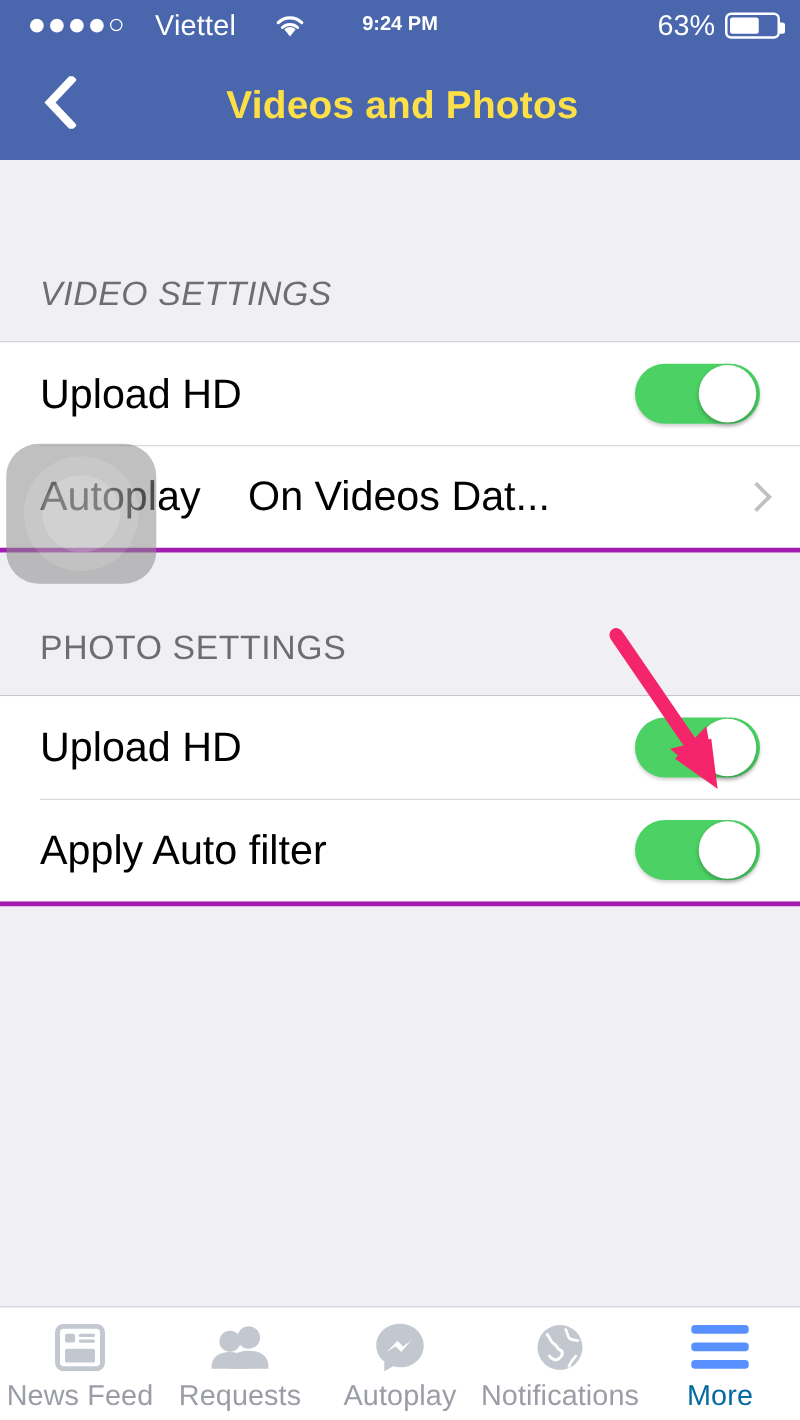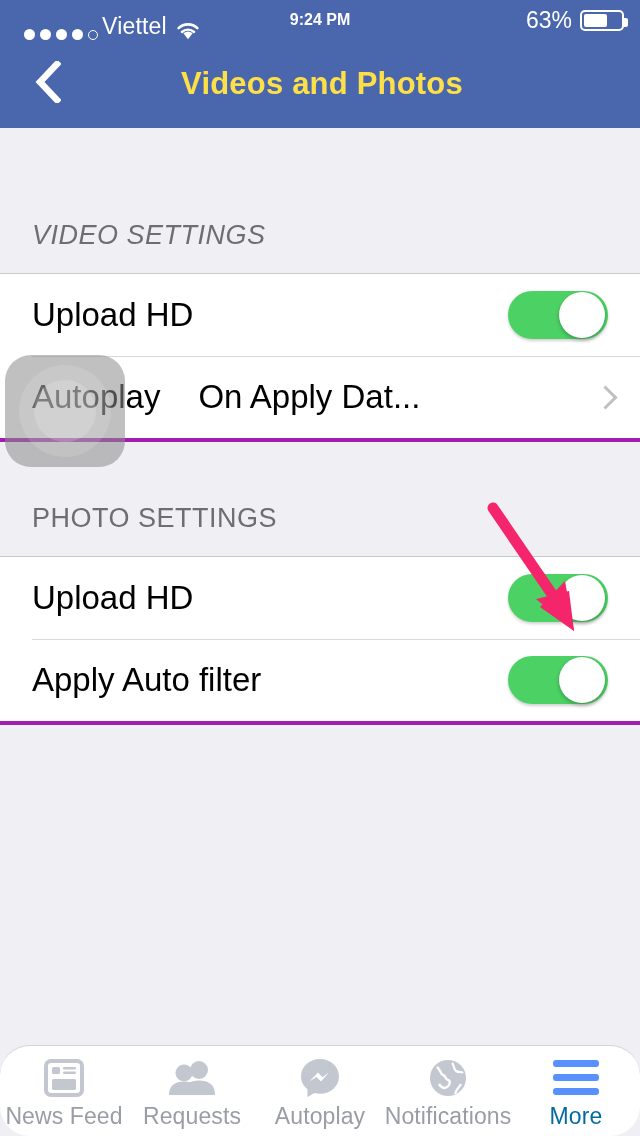--- a/index.html
+++ b/index.html
@@ -13,21 +13,21 @@
   }
   #phone{position:relative;width:640px;height:1136px;overflow:hidden;}
 
   
   .statusbar{
     position:absolute;top:0;left:0;width:640px;height:40px;
     background:#4A67AD;
     display:flex;align-items:center;
     color:#fff;
   }
-  .sb-left{position:absolute;left:24px;top:0;height:40px;display:flex;align-items:flex-end;gap:4px;}
+  .sb-left{position:absolute;left:24px;top:0;height:40px;display:flex;align-items:center;gap:26px;}
   .dots{display:flex;align-items:center;gap:5px;}
   .dot{width:11px;height:11px;border-radius:50%;background:#fff;}
   .dot.hollow{background:transparent;border:1.5px solid #fff;width:8px;height:8px;}
   .carrier{font-size:23px;letter-spacing:.2px;color:#fff;}
   .wifi{position:relative;width:26px;height:19px;margin-left:4px;}
   .wifi svg{display:block;}
   .sb-time{
     position:absolute;left:0;width:640px;text-align:center;top:0;height:40px;
     line-height:40px;font-size:16px;font-weight:bold;color:#fff;
   }
@@ -111,21 +111,20 @@
   }
 
   
   .arrow{position:absolute;left:470px;top:495px;width:140px;height:150px;pointer-events:none;}
 
   
   .tabbar{
     position:absolute;left:0;bottom:0;width:640px;height:90px;
     background:#fff;border-top:1px solid #D3D3D8;
     display:flex;
-    border-radius:30px;
   }
   .tab{
     flex:1;display:flex;flex-direction:column;align-items:center;justify-content:center;
     gap:4px;cursor:pointer;padding-top:4px;
   }
   .tab-icon{height:42px;display:flex;align-items:center;justify-content:center;}
   .tab-label{font-size:23px;color:#9A9DA5;letter-spacing:.1px;}
   .tab.active .tab-label{color:#0369a1;}
   .hamburger{display:flex;flex-direction:column;gap:7px;}
   .hamburger span{display:block;width:46px;height:7px;border-radius:3px;background:#5890FF;}
@@ -180,21 +179,21 @@
 
     <div class="list">
       <div class="row">
         <span class="row-label">Upload HD</span>
         <span class="toggle">
           <span class="knob"></span>
         </span>
       </div>
       <div class="row">
         <span class="row-label">Autoplay</span>
-        <span class="row-value">On Apply Dat...</span>
+        <span class="row-value">On Videos Dat...</span>
         <span class="autoplay-right">
           <span class="chevron"></span>
         </span>
       </div>
     </div>
 
     <div class="section-header sec2">PHOTO SETTINGS</div>
 
     <div class="list">
       <div class="row">

